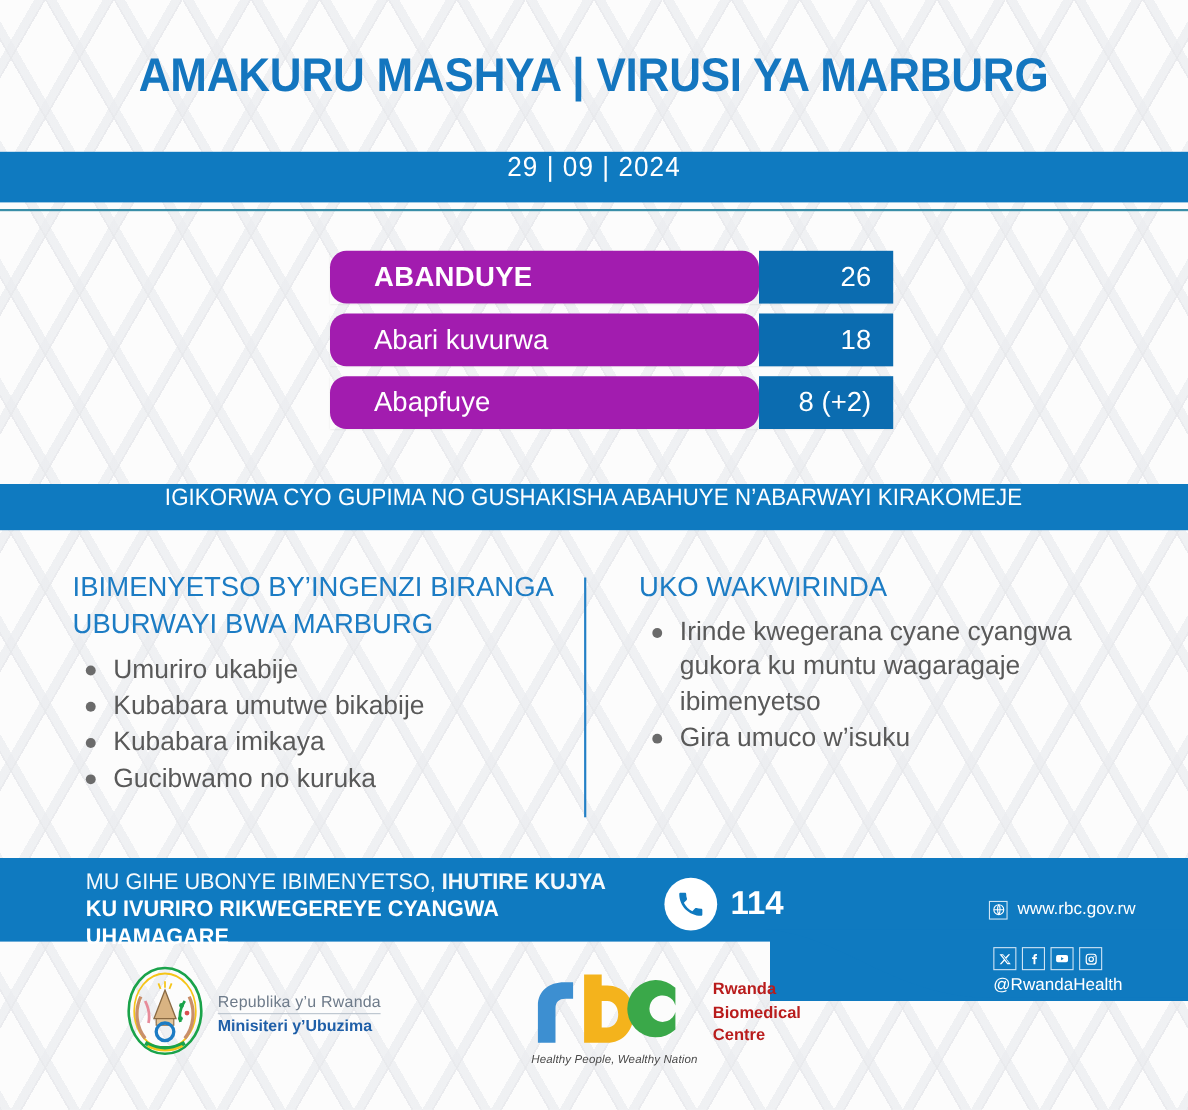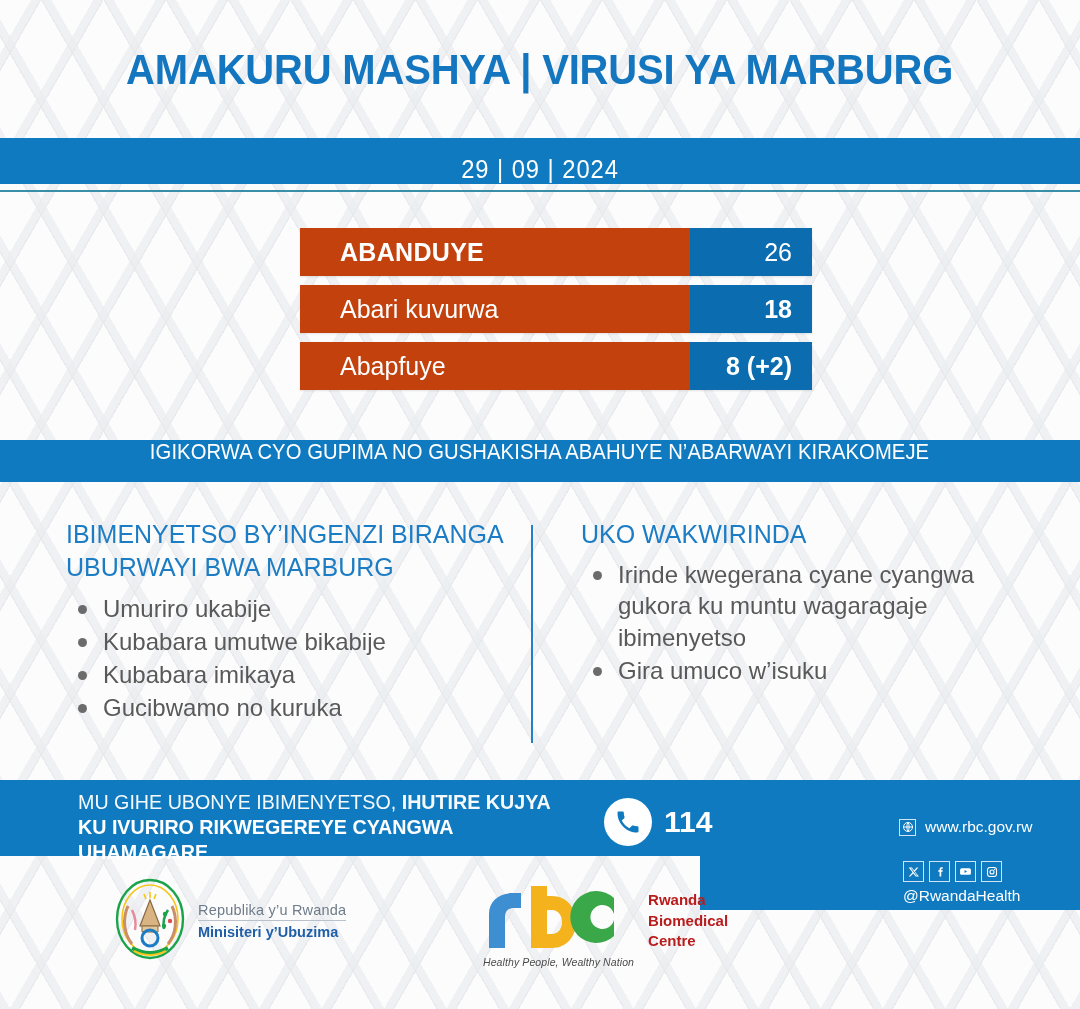--- a/index.html
+++ b/index.html
@@ -40,52 +40,52 @@
     font-weight:bold;
     letter-spacing:-0.2px;
     transform:scaleX(0.93);
     white-space:nowrap;
     text-align:center;
   }
 
   .date-band {
     position:absolute; top:138px; left:0; width:1080px; height:46px;
     background:#0f7ac0;
-    display:flex; align-items:flex-end; justify-content:center;
+    display:flex; align-items:flex-start; justify-content:center;
   }
   .date-text {
     color:#ffffff; font-size:25px; letter-spacing:1px; font-weight:400;
     transform:scaleX(0.95);
   }
   .teal-rule {
     position:absolute; top:190px; left:0; width:1080px; height:2px;
     background:#3a8fa8;
   }
 
   
   .stats {
     position:absolute; top:228px; left:300px; width:512px;
   }
   .stat-row {
     display:flex; height:48px; margin-bottom:9px;
     box-shadow:0 1px 2px rgba(0,0,0,.10);
   }
   .stat-row:last-child { margin-bottom:0; }
   .stat-label {
-    flex:1 1 auto; background:#c2410c;
+    flex:1 1 auto; background:#a21caf;
     display:flex; align-items:center;
     padding-left:40px;
-    color:#fff; font-size:25px; font-weight:400;
+    color:#fff; font-size:25px; font-weight:400;border-radius:15px;
   }
   .stat-row.primary .stat-label { font-weight:bold; font-size:25px; letter-spacing:.3px; }
   .stat-value {
     width:122px; background:#0b6cb0;
     display:flex; align-items:center; justify-content:flex-end;
     padding-right:20px;
-    color:#fff; font-size:25px; font-weight:700;
+    color:#fff; font-size:25px; font-weight:400;
   }
   .stat-row.primary .stat-value { font-weight:normal; }
 
   
   .strip {
     position:absolute; top:440px; left:0; width:1080px; height:42px;
     background:#0f7ac0;
     display:flex; justify-content:center;
   }
   .strip-text {

